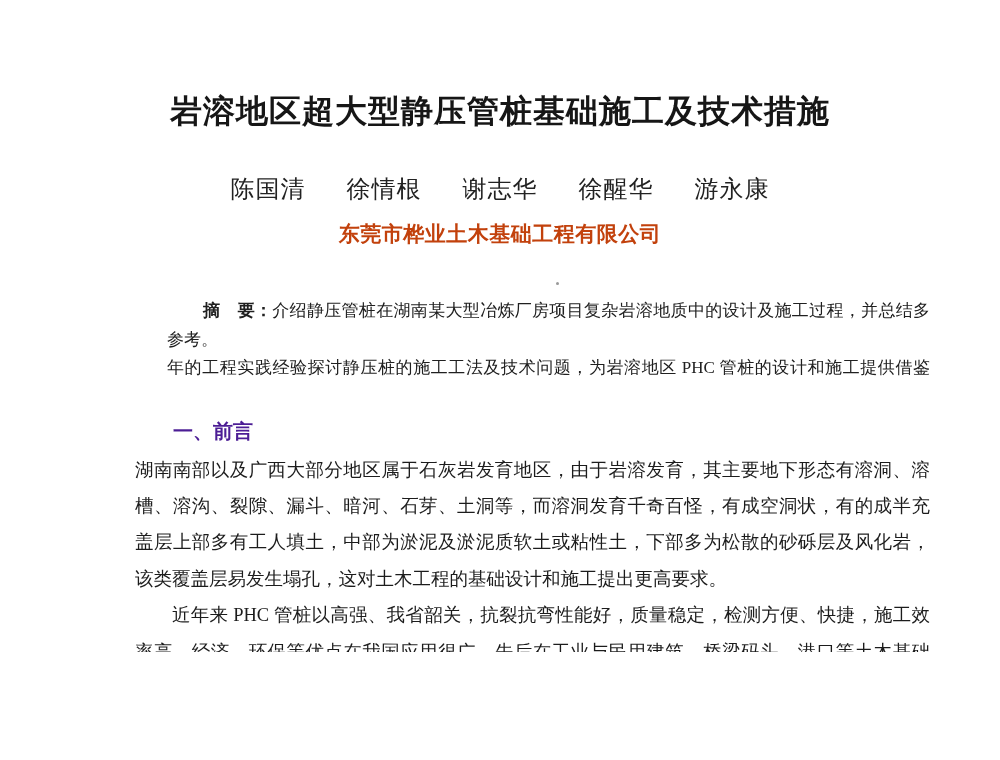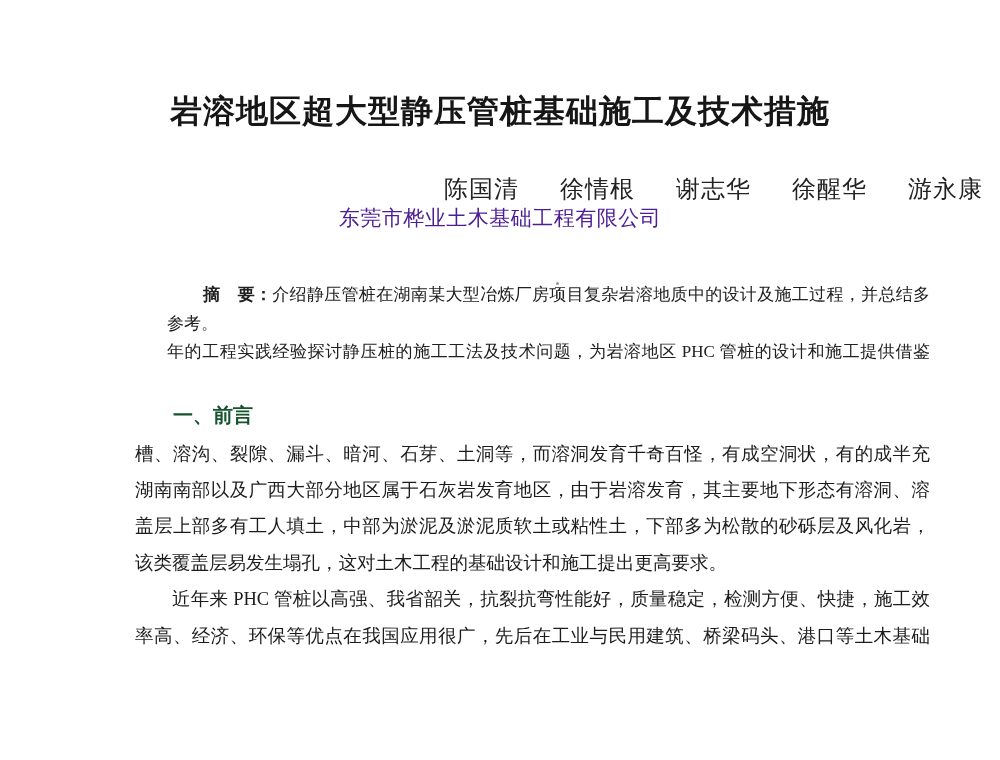--- a/index.html
+++ b/index.html
@@ -21,36 +21,38 @@
     text-align: center;
     font-family: "Liberation Sans", sans-serif;
     font-weight: bold;
     font-size: 32px;
     line-height: 42px;
     letter-spacing: 1px;
     color: #161616;
   }
   .authors {
     margin-top: 42px;
-    text-align: right;
+    text-align: center;
     font-size: 24px;
     line-height: 30px;
     letter-spacing: 1px;
     color: #222222;
   }
   .authors .author {
     display: inline-block;
     margin: 0 17px;
   }
   .affiliation {
+    margin-top: 16px;
     text-align: center;
     font-size: 21px;
     line-height: 28px;
     letter-spacing: 0.5px;
-    color: #4c1d95;
+    color: #c2410c;
+    font-weight: bold;
   }
   .abstract {
     margin: 49px 70px 0 167px;
     width: 763px;
     font-size: 17px;
     line-height: 28.5px;
     color: #202020;
   }
   .abs-line {
     text-align: justify;
@@ -66,21 +68,21 @@
   }
   .bold {
     font-weight: bold;
   }
   .section-heading {
     margin: 35px 0 0 173px;
     font-family: "Liberation Sans", sans-serif;
     font-weight: bold;
     font-size: 20px;
     line-height: 26px;
-    color: #14532d;
+    color: #4c1d95;
   }
   .body-text {
     margin: 8px 0 0 135px;
     width: 795px;
     font-size: 18.5px;
     line-height: 36.4px;
     color: #1c1c1c;
   }
   .body-line {
     text-align: justify;
@@ -121,22 +123,22 @@
 
   <div class="abstract">
     <div class="abs-line fill first"><span class="bold">摘　要：</span><span>介绍静压管桩在湖南某大型冶炼厂房项目复杂岩溶地质中的设计及施工过程，并总结多</span></div>
     <div class="abs-line">参考。</div>
     <div class="abs-line fill">年的工程实践经验探讨静压桩的施工工法及技术问题，为岩溶地区 PHC 管桩的设计和施工提供借鉴</div>
   </div>
 
   <div class="section-heading">一、前言</div>
 
   <div class="body-text">
+    <div class="body-line fill">湖南南部以及广西大部分地区属于石灰岩发育地区，由于岩溶发育，其主要地下形态有溶洞、溶</div>
     <div class="body-line fill">槽、溶沟、裂隙、漏斗、暗河、石芽、土洞等，而溶洞发育千奇百怪，有成空洞状，有的成半充</div>
-    <div class="body-line fill">湖南南部以及广西大部分地区属于石灰岩发育地区，由于岩溶发育，其主要地下形态有溶洞、溶</div>
     <div class="body-line fill">盖层上部多有工人填土，中部为淤泥及淤泥质软土或粘性土，下部多为松散的砂砾层及风化岩，</div>
     <div class="body-line">该类覆盖层易发生塌孔，这对土木工程的基础设计和施工提出更高要求。</div>
     <div class="body-line fill first">近年来 PHC 管桩以高强、我省韶关，抗裂抗弯性能好，质量稳定，检测方便、快捷，施工效</div>
     <div class="body-line fill">率高、经济、环保等优点在我国应用很广，先后在工业与民用建筑、桥梁码头、港口等土木基础</div>
   </div>
 
   <div class="scan-dot"></div>
 
 </div>
 

